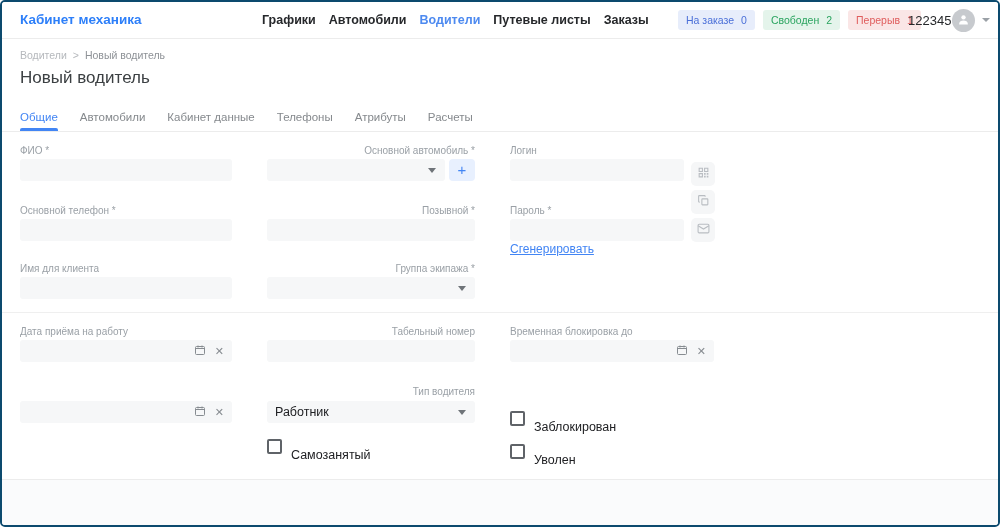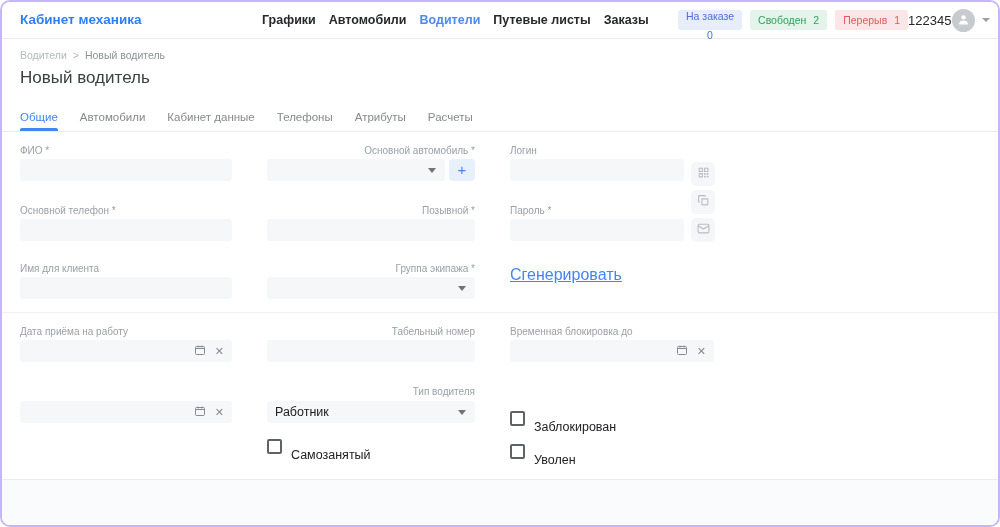--- a/index.html
+++ b/index.html
@@ -1,34 +1,34 @@
 <!DOCTYPE html>
 <html><head>
 <meta charset="utf-8">
 <style>
   * { margin:0; padding:0; box-sizing:border-box; }
   html,body { background:#ffffff; }
   body { font-family:"Liberation Sans", sans-serif; }
 
   .screen { position:relative; width:1000px; height:527px; background:#fff;
-            border:2px solid #c4b5fd; border-radius:10px; overflow:hidden; }
+            border:2px solid #0c4a6e; border-radius:5px; overflow:hidden; }
 
   
   .topbar { position:absolute; top:0; left:0; right:0; height:37px; background:#fff;
             border-bottom:1px solid #ececec; }
   .brand { position:absolute; left:18px; top:0; line-height:36px; font-size:13.5px;
            font-weight:bold; color:#2d7ff9; cursor:pointer; white-space:nowrap; }
   .nav { position:absolute; left:260px; top:0; height:36px; display:flex; align-items:center;
          gap:13px; }
   .nav-item { font-size:12.5px; font-weight:700; color:#26282b; cursor:pointer; white-space:nowrap; }
   .nav-item.active { color:#4d8af0; }
   .badges { position:absolute; left:676px; top:8px; display:flex; gap:8px; }
   .badge { height:20px; display:flex; align-items:center; gap:7px; padding:0 8px;
            border-radius:3px; font-size:10.5px; font-weight:500; cursor:pointer; white-space:nowrap; }
-  .badge.blue  { background:#e7edfb; color:#4a6fd8;flex-direction:column; }
+  .badge.blue  { background:#e7edfb; color:#4a6fd8; }
   .badge.green { background:#e4f4eb; color:#2aa45f; }
   .badge.red   { background:#fae6e6; color:#df5c5c; }
   .user-id { position:absolute; left:906px; top:11px; font-size:13px; color:#26282b; }
   .avatar { position:absolute; left:950px; top:7px; width:23px; height:23px; border-radius:50%;
             background:#c7cace; display:flex; align-items:center; justify-content:center; cursor:pointer; }
   .hdr-caret { position:absolute; left:980px; top:16px; width:0; height:0;
                border-left:4px solid transparent; border-right:4px solid transparent;
                border-top:4px solid #9aa0a6; cursor:pointer; }
 
   
@@ -70,21 +70,21 @@
 
   .plus-btn { position:absolute; left:447px; top:157px; width:26px; height:22px;
               background:#e8f0fe; color:#4285f4; border:none; border-radius:4px;
               font-size:15px; line-height:20px; cursor:pointer; font-family:inherit; }
   .icbtn { position:absolute; left:689px; width:24px; height:24px; border:none; border-radius:5px;
            background:#f5f6f7; display:flex; align-items:center; justify-content:center; cursor:pointer; }
   .icbtn.qr   { top:160px; }
   .icbtn.copy { top:188px; }
   .icbtn.mail { top:216px; }
 
-  .gen-link { position:absolute; left:508px; top:264px; font-size:16px; color:#4285f4;
+  .gen-link { position:absolute; left:508px; top:240px; font-size:12px; color:#4285f4;
               text-decoration:underline; cursor:pointer; }
 
   .divider { position:absolute; top:310px; left:0; right:0; height:1px; background:#efefef; }
 
   .date-icons { margin-left:auto; display:flex; align-items:center; gap:9px; }
   .clear-x { font-size:11px; color:#878c91; cursor:pointer; line-height:1; }
 
   .cb { position:absolute; display:flex; align-items:center; gap:9px; cursor:pointer; }
   .cbbox { width:15px; height:15px; border:2px solid #5f6368; border-radius:2px; background:#fff; }
   .cbl { font-size:12.5px; color:#202124;margin-top:17px; }

